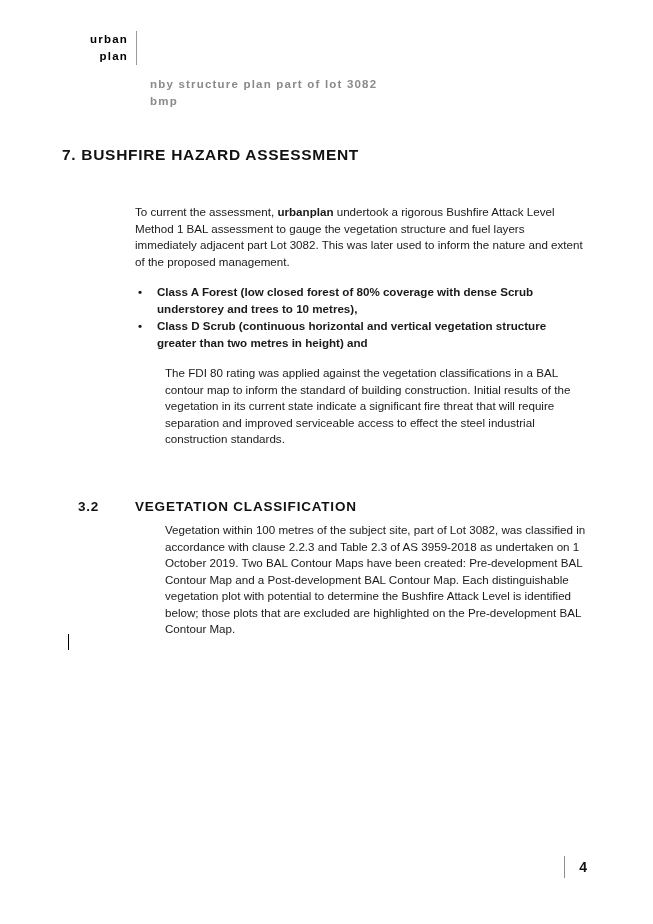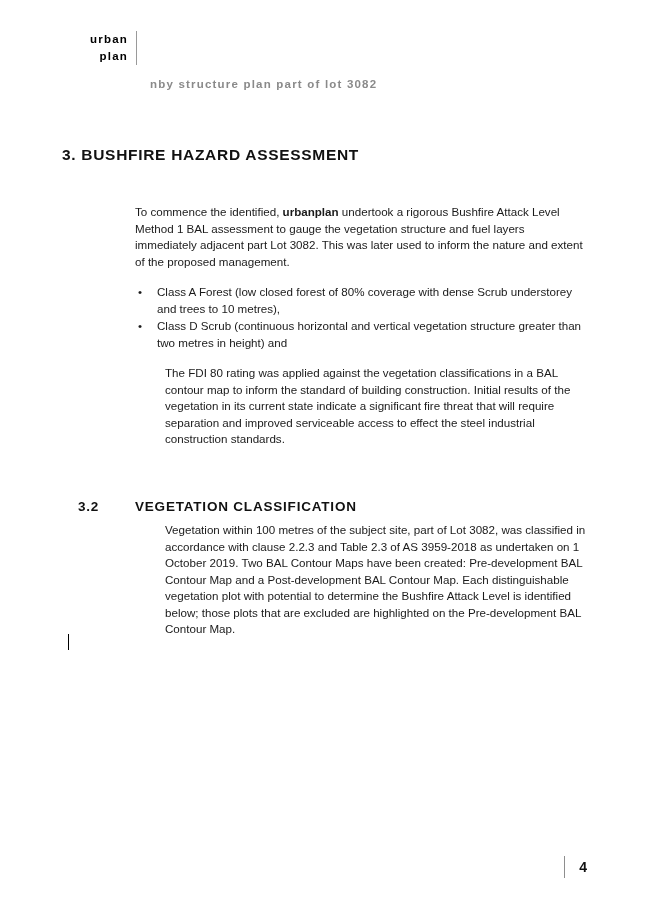--- a/index.html
+++ b/index.html
@@ -92,20 +92,21 @@
     text-align: left;
     color: #1a1a1a;
   }
   p.para.last { margin-bottom: 0; margin-left: 30px; }
   .bold { font-weight: bold; }
 
   ul.bullets {
     list-style: none;
     margin: 0 0 14px 0;
     padding: 0;
+    font-weight: bold;
   }
   ul.bullets li {
     position: relative;
     font-size: 11.6px;
     line-height: 16.5px;
     padding-left: 22px;
     margin-bottom: 1px;
     color: #1a1a1a;
   }
   ul.bullets li::before {
@@ -156,29 +157,30 @@
 <div class="page">
 
   <div class="header">
     <div class="brand">
       <div>urban</div>
       <div>plan</div>
     </div>
     <div class="brand-rule"></div>
     <div class="doc-title">
       <div>nby structure plan part of lot 3082</div>
-    </div>
-  </div>
-
-  <div class="chapter-title">3. BUSHFIRE HAZARD ASSESSMENT</div>
+      <div>bmp</div>
+    </div>
+  </div>
+
+  <div class="chapter-title">7. BUSHFIRE HAZARD ASSESSMENT</div>
 
   <div class="section" id="sec-overview">
     <div class="content">
       <p class="para">
-        <span>To commence the identified, </span><span class="bold">urbanplan</span><span> undertook a rigorous Bushfire Attack Level Method 1 BAL assessment to gauge the vegetation structure and fuel layers immediately adjacent part Lot 3082.  This was later used to inform the nature and extent of the proposed management.</span>
+        <span>To current the assessment, </span><span class="bold">urbanplan</span><span> undertook a rigorous Bushfire Attack Level Method 1 BAL assessment to gauge the vegetation structure and fuel layers immediately adjacent part Lot 3082.  This was later used to inform the nature and extent of the proposed management.</span>
       </p>
       <ul class="bullets">
         <li>Class A Forest (low closed forest of 80% coverage with dense Scrub understorey and trees to 10 metres),</li>
         <li>Class D Scrub (continuous horizontal and vertical vegetation structure greater than two metres in height) and</li>
       </ul>
       <p class="para last">The FDI 80 rating was applied against the vegetation classifications in a BAL contour map to inform the standard of building construction.  Initial results of the vegetation in its current state indicate a significant fire threat that will require separation and improved serviceable access to effect the steel industrial construction standards.</p>
     </div>
   </div>
 
   <div class="section" id="sec-vegetation">

